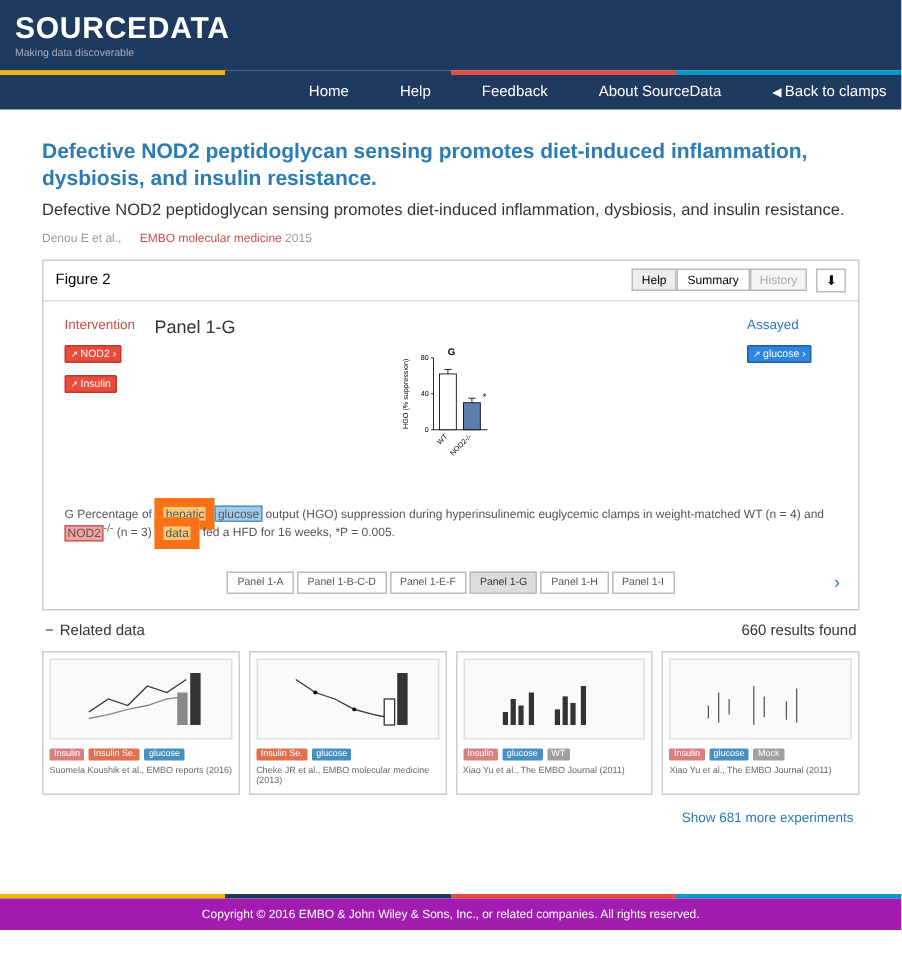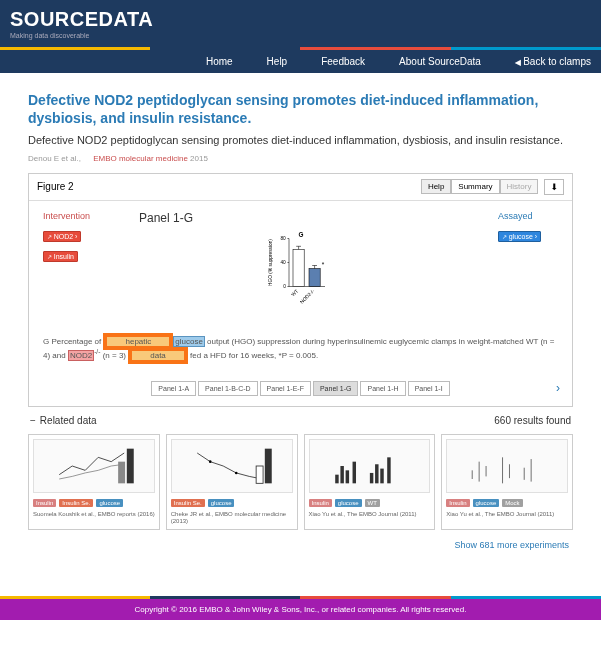--- a/index.html
+++ b/index.html
@@ -17,37 +17,37 @@
 .citation { font-size: 8px; color: #999; margin-bottom: 10px; }
 .citation a { color: #c94d4d; text-decoration: none; padding-left: 10px; }
 .figure-box { border: 1px solid #ccc; }
 .figure-head { display: flex; justify-content: space-between; align-items: center; padding: 5px 8px; border-bottom: 1px solid #ddd; font-size: 10px; }
 .view-toggle { display: flex; }
 .view-toggle span { border: 1px solid #bbb; padding: 2px 6px; font-size: 8px; cursor: pointer; }
 .view-toggle .active { background: #eee; }
 .view-toggle .disabled { color: #aaa; background: #f5f5f5; }
 .dl-btn { margin-left: 6px; border: 1px solid #bbb; padding: 2px 5px; font-size: 9px; cursor: pointer; }
 .panel-body { padding: 10px 14px; }
-.panel-row { display: flex; justify-content: space-between; align-items: flex-start; margin-bottom: 6px; gap: 36px; }
+.panel-row { display: flex; justify-content: space-between; align-items: flex-start; margin-bottom: 6px; }
 .col-left { width: 60px; }
 .col-right { width: 60px; }
 .col-mid { flex: 1; }
 .sec-label { font-size: 9px; margin-bottom: 4px; }
 .intervention { color: #c94d4d; }
 .assayed { color: #2b7bb5; }
 .tag { display: inline-block; border: 1px solid; font-size: 7px; padding: 1px 3px; margin-bottom: 3px; border-radius: 1px; cursor: pointer; white-space: nowrap; }
 .tag-red { background: #e74c3c; color: #fff; border-color: #c0392b; }
 .tag-blue { background: #2e86de; color: #fff; border-color: #1e5f9e; }
 .tag-red::before, .tag-blue::before { content: "↗ "; font-size: 6px; }
 .tag-chev::after { content: " ›"; }
 .panel-title { font-size: 12px; color: #333; margin-bottom: 4px; }
 .chart { text-align: center; }
 .chart svg { width: 80px; height: 95px; }
 .caption { font-size: 8px; color: #555; line-height: 1.4; margin-top: 8px; }
-.hlr { background: #f9c97a; border: 4px solid #f97316; padding: 0 18px; }
+.hlr { background: #f9c97a; border: 6px solid #f97316; padding: 0 1px; }
 .hlbl { background: #9ecbeb; border: 1px solid #5a94c0; padding: 0 1px; }
 .hlred { background: #f4a3a3; border: 1px solid #c96060; padding: 0 1px; }
 .panel-tabs { display: flex; justify-content: center; align-items: center; gap: 2px; padding: 10px 8px; position: relative; }
 .panel-tabs .ptab { border: 1px solid #bbb; padding: 3px 6px; font-size: 7px; color: #555; cursor: pointer; }
 .panel-tabs .ptab.active { background: #ddd; color: #333; }
 .panel-tabs .next-arrow { position: absolute; right: 12px; color: #2b7bb5; font-size: 12px; cursor: pointer; }
 .related-head { display: flex; justify-content: space-between; font-size: 10px; padding: 8px 2px; color: #333; }
 .related-head .minus { font-size: 10px; margin-right: 4px; }
 .related-grid { display: flex; gap: 6px; }
 .rel-card { border: 1px solid #ccc; padding: 4px; flex: 1; }

